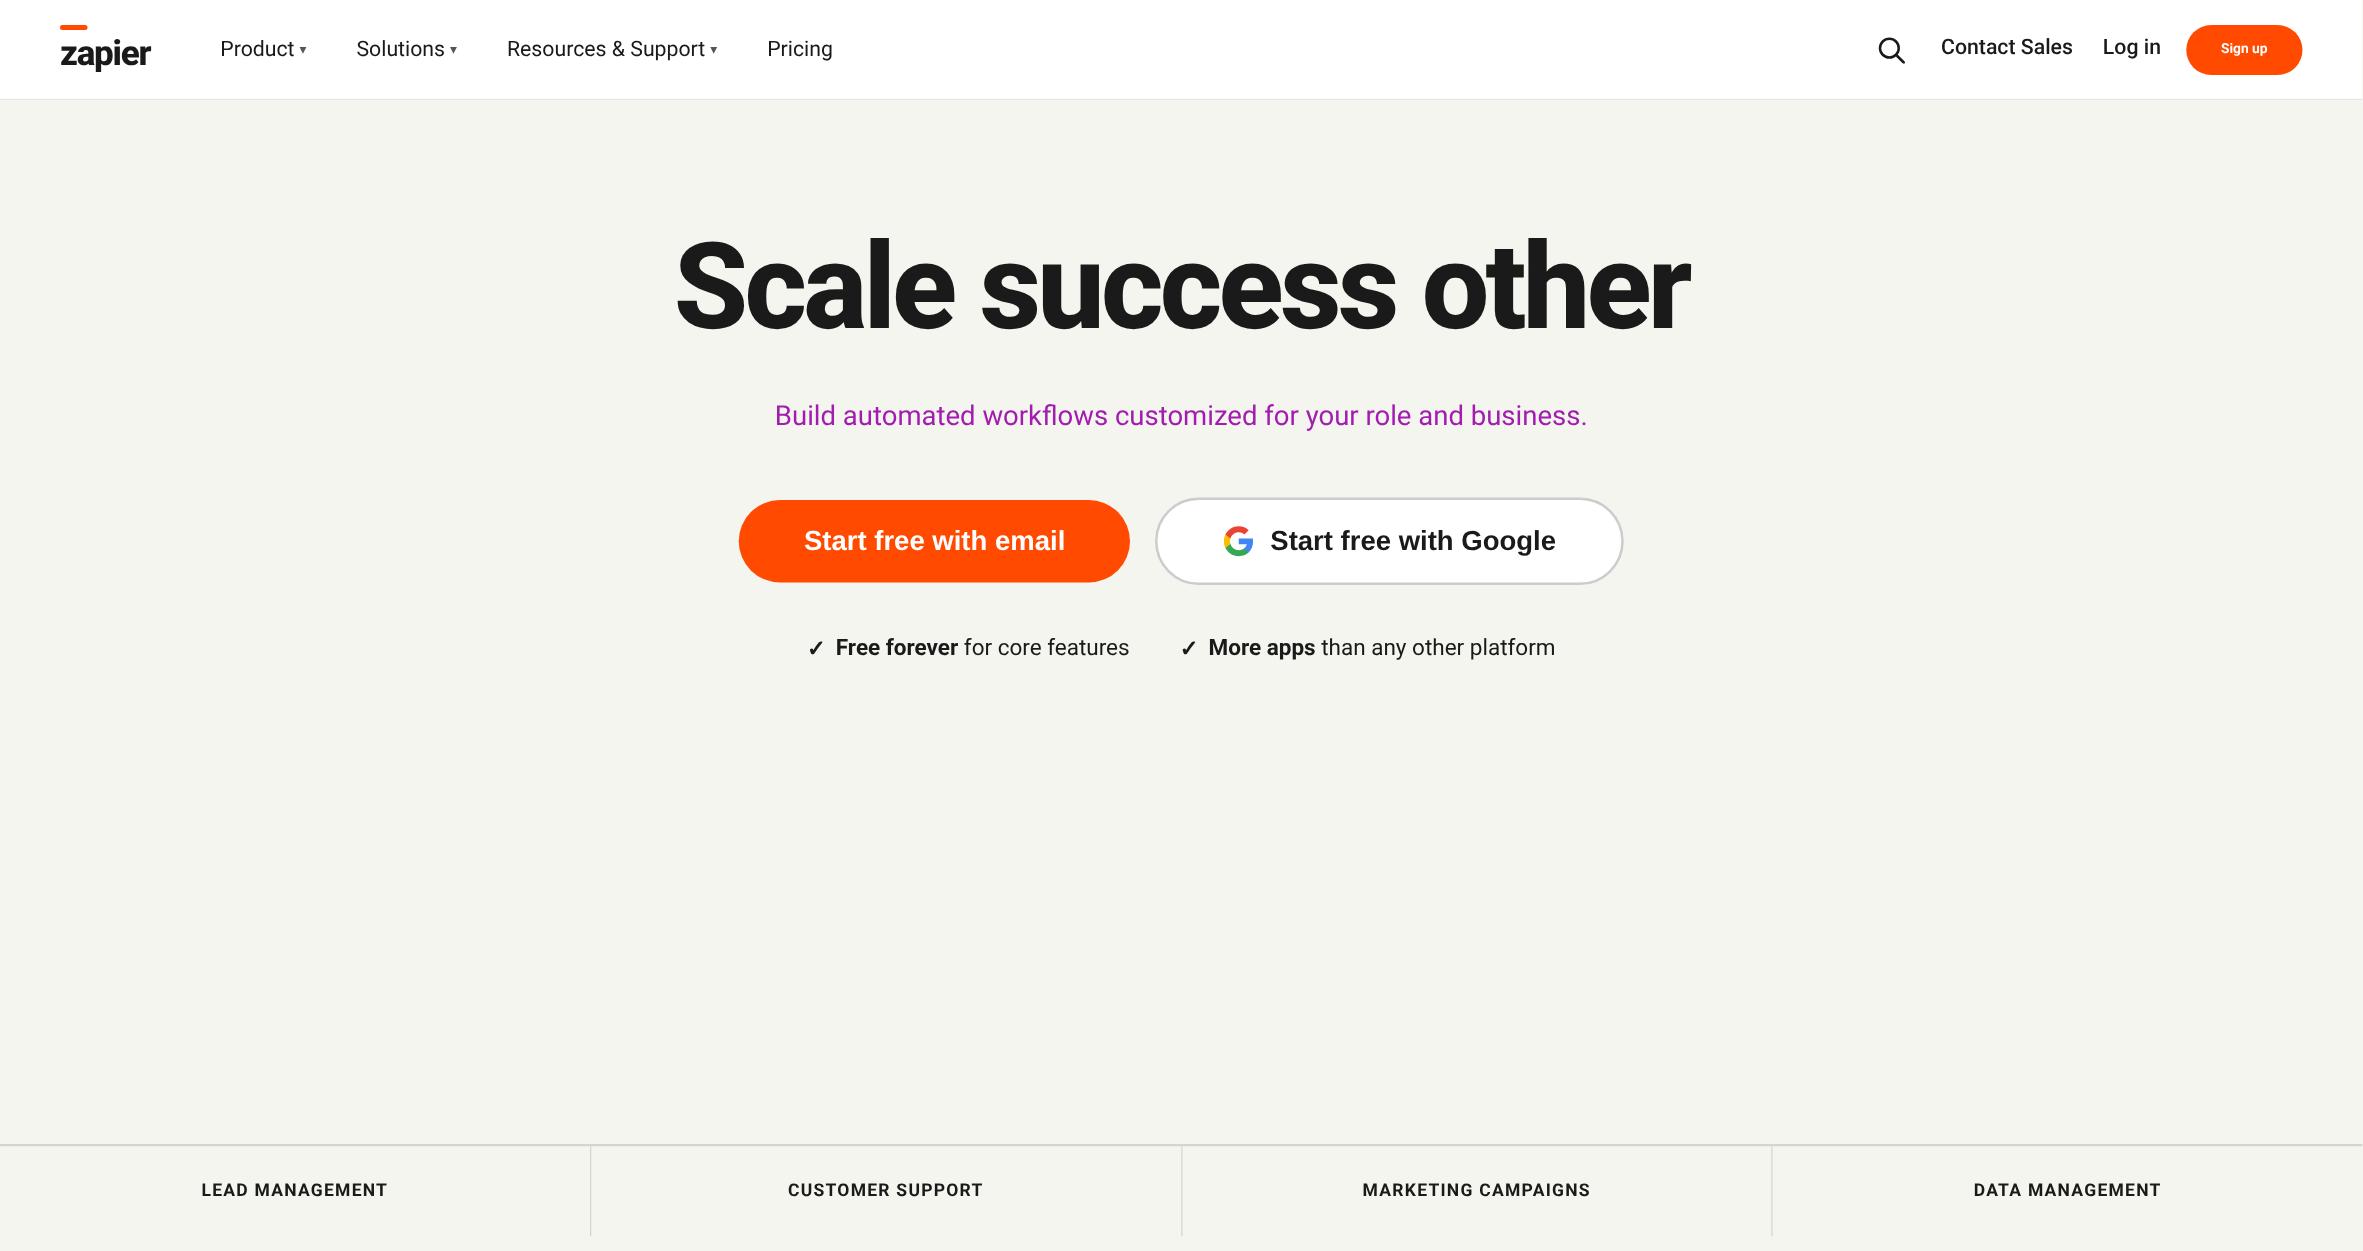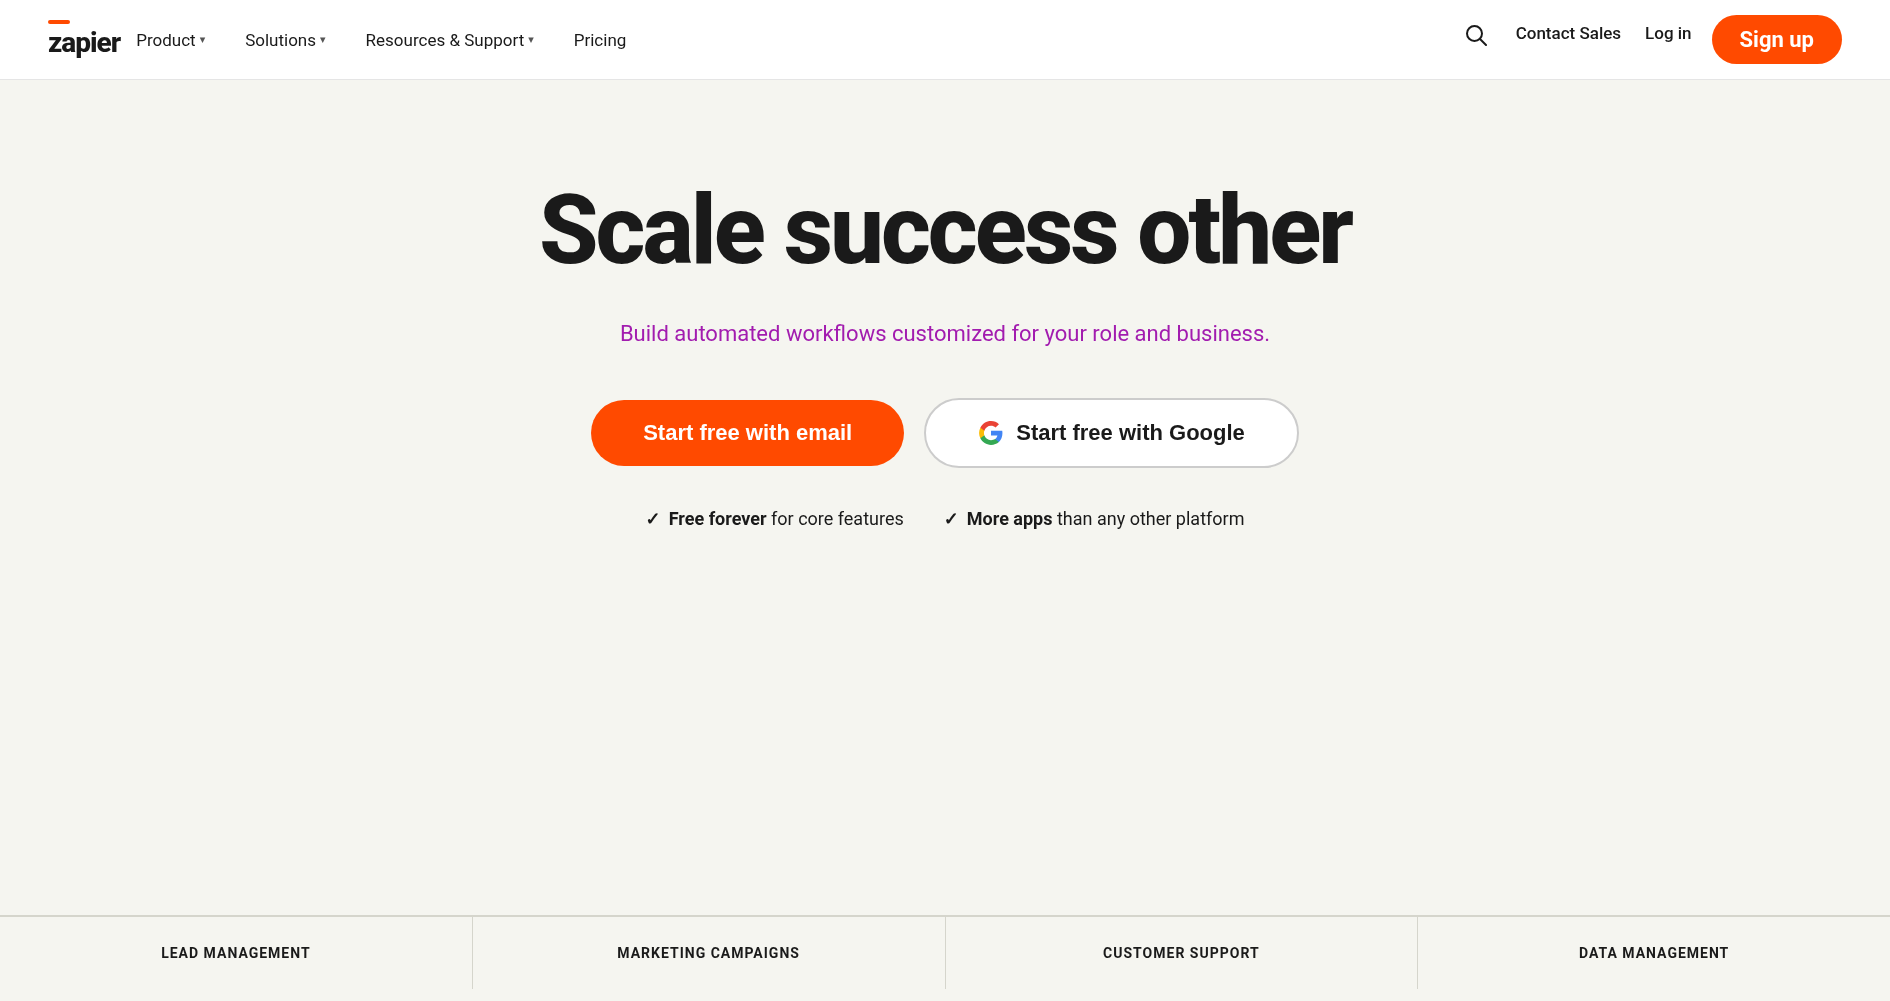--- a/index.html
+++ b/index.html
@@ -21,20 +21,21 @@
       padding: 0 48px;
       position: sticky;
       top: 0;
       z-index: 100;
     }
 
     .nav-logo {
       display: flex;
       align-items: center;
       gap: 6px;
+      margin-right: 40px;
       text-decoration: none;
     }
 
     .logo-orange-bar {
       width: 22px;
       height: 4px;
       background: #FF4A00;
       border-radius: 2px;
       margin-bottom: 2px;
     }
@@ -94,21 +95,21 @@
       font-weight: 500;
       color: #1a1a1a;
       cursor: pointer;
       padding: 8px 4px;
       text-decoration: none;
     }
 
     .nav-signup {
       background: #FF4A00;
       color: #fff;
-      font-size: 22px;
+      font-size: 11px;
       font-weight: 700;
       padding: 12px 28px;
       border-radius: 30px;
       cursor: pointer;
       border: none;
       text-decoration: none;
     }
 
     
     .hero {
@@ -310,18 +311,18 @@
         <span class="check-mark">✓</span>
         <span><span class="feature-bold">More apps</span><span> than any other platform</span></span>
       </div>
     </div>
   </section>
 
   <div class="spacer"></div>
 
   <div class="bottom-tabs">
     <div class="bottom-tab">LEAD MANAGEMENT</div>
+    <div class="bottom-tab">CUSTOMER SUPPORT</div>
     <div class="bottom-tab">MARKETING CAMPAIGNS</div>
-    <div class="bottom-tab">CUSTOMER SUPPORT</div>
     <div class="bottom-tab">DATA MANAGEMENT</div>
   </div>
 
 </div>
 
 </body></html>

